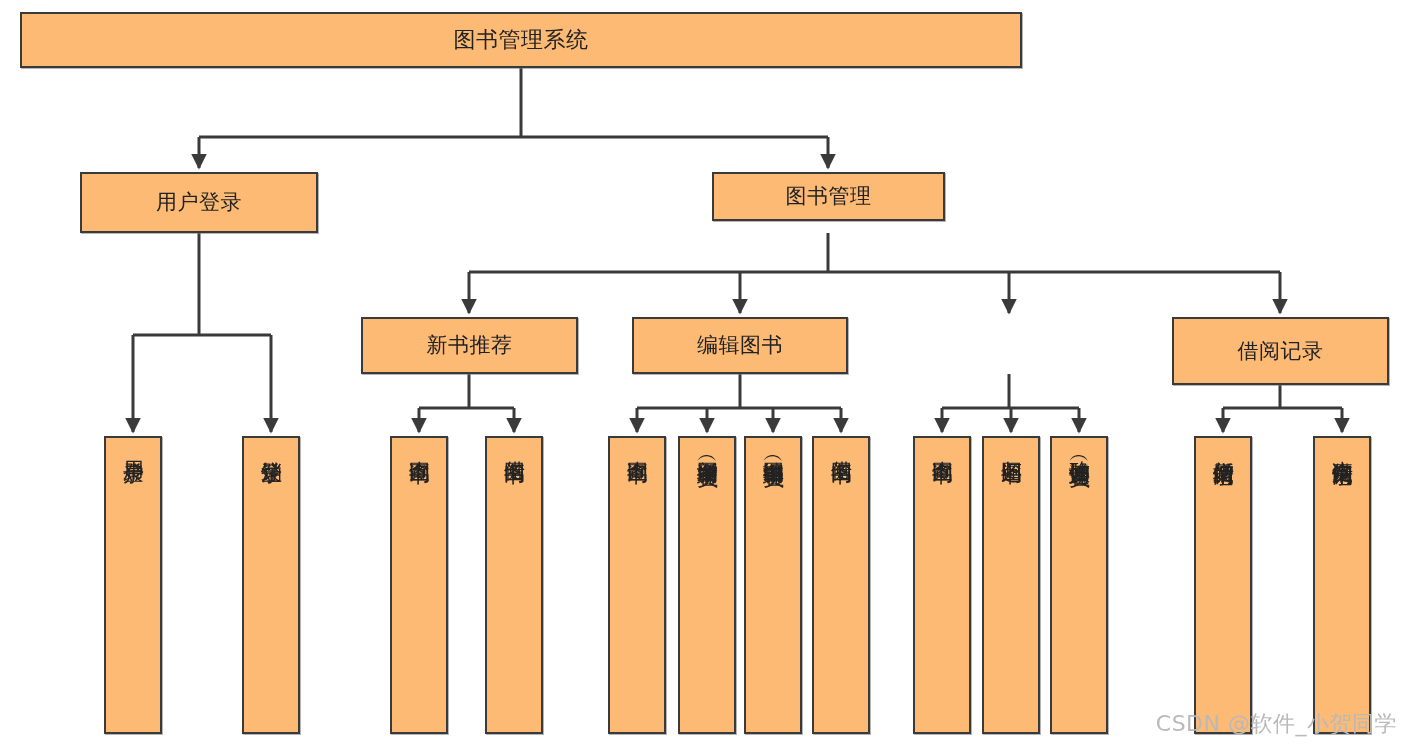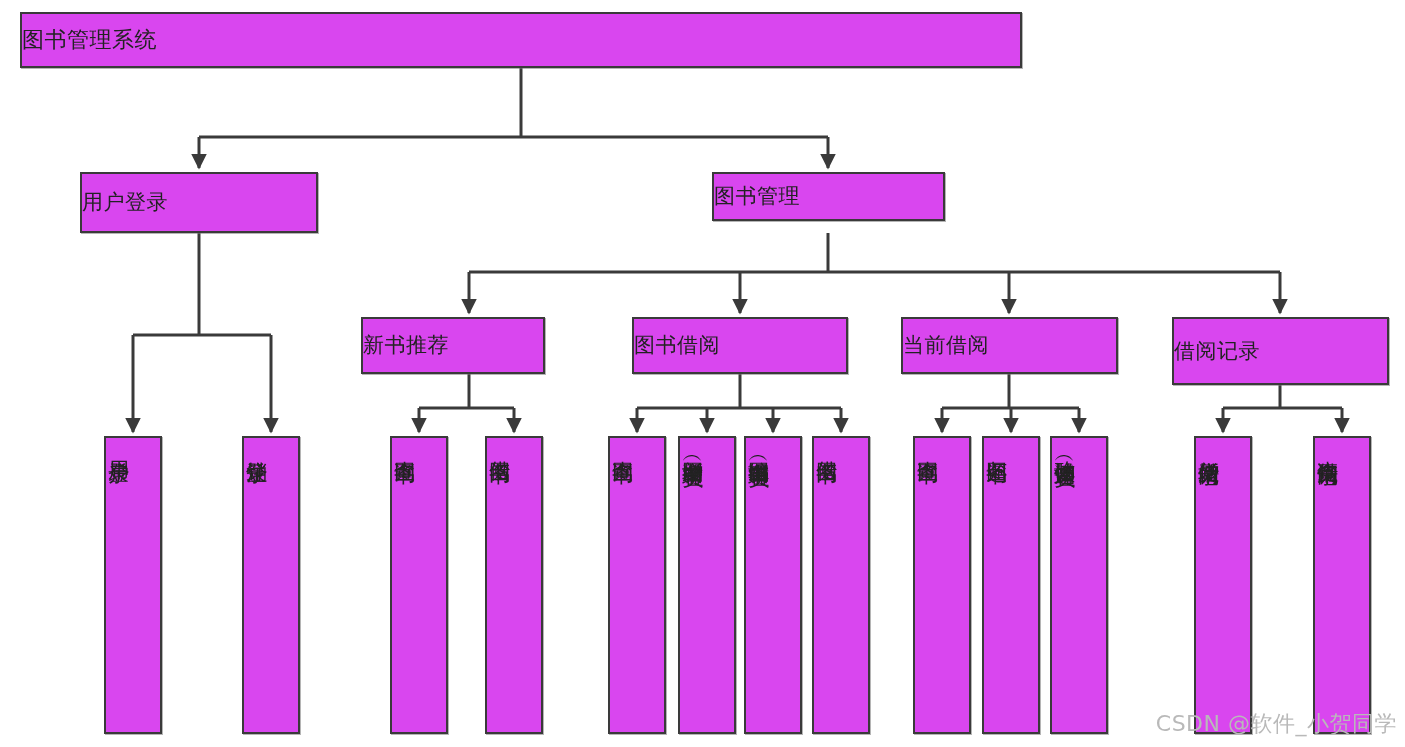--- a/index.html
+++ b/index.html
@@ -22,25 +22,25 @@
     position: absolute;
     left: 0;
     top: 0;
     width: 1405px;
     height: 747px;
     pointer-events: none;
   }
   .node {
     position: absolute;
     box-sizing: border-box;
-    background: #d946ef;
+    background: #fdba74;
     border: 2px solid #3a3a3a;
     display: flex;
     align-items: center;
-    justify-content: flex-start;
+    justify-content: center;
     box-shadow: 1px 1px 0 0 rgba(120,120,120,0.55);
   }
   .node-label {
     color: #222222;
     font-size: 21px;
     line-height: 1.25;
     letter-spacing: 0.5px;
     white-space: nowrap;
     text-align: center;
   }
@@ -134,28 +134,25 @@
     <span class="node-label">图书管理系统</span>
   </div>
 
   <div class="node level2" style="left:80px; top:172px; width:238px; height:61px;">
     <span class="node-label">用户登录</span>
   </div>
   <div class="node level2" style="left:712px; top:172px; width:233px; height:49px;">
     <span class="node-label">图书管理</span>
   </div>
 
-  <div class="node level3" style="left:361px; top:317px; width:184px; height:57px;">
+  <div class="node level3" style="left:361px; top:317px; width:217px; height:57px;">
     <span class="node-label">新书推荐</span>
   </div>
   <div class="node level3" style="left:632px; top:317px; width:216px; height:57px;">
-    <span class="node-label">图书借阅</span>
-  </div>
-  <div class="node level3" style="left:901px; top:317px; width:217px; height:57px;">
-    <span class="node-label">当前借阅</span>
+    <span class="node-label">编辑图书</span>
   </div>
   <div class="node level3" style="left:1172px; top:317px; width:217px; height:68px;">
     <span class="node-label">借阅记录</span>
   </div>
 
   <div class="node leaf" style="left:104px; top:436px; width:58px; height:298px;">
     <span class="node-label">用户登录</span>
   </div>
   <div class="node leaf" style="left:242px; top:436px; width:58px; height:298px;">
     <span class="node-label">注销登录</span>

